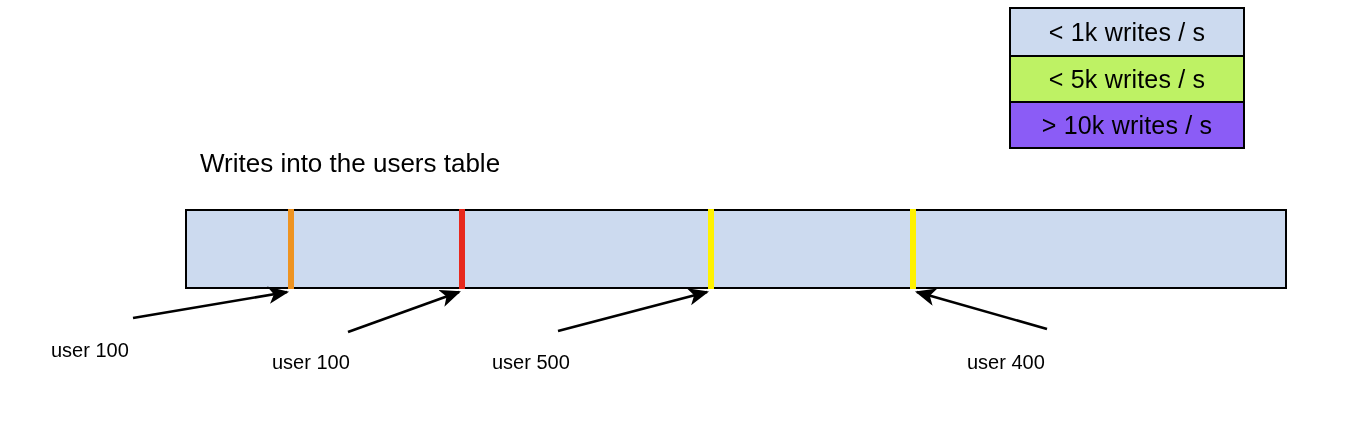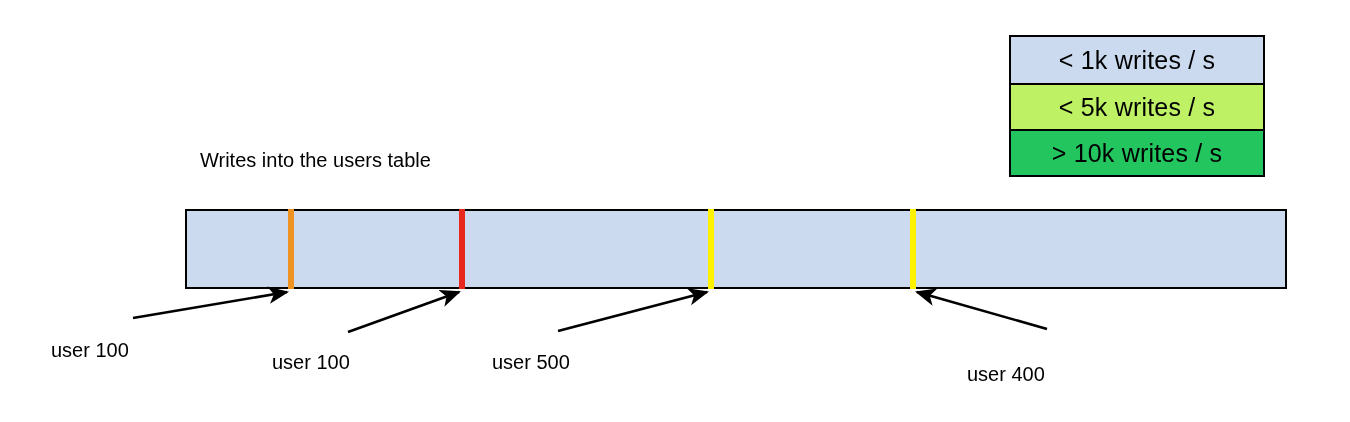--- a/index.html
+++ b/index.html
@@ -15,24 +15,23 @@
     font-family: "Liberation Sans", sans-serif;
     color: #000000;
     -webkit-font-smoothing: antialiased;
   }
 
   
   .legend {
     position: absolute;
     left: 1009px;
     top: 7px;
-    width: 256px;
+    width: 236px;
     border: 2px solid #000000;
     box-sizing: border-box;
-    margin-top: 28px;
   }
   .legend-row {
     height: 46px;
     box-sizing: border-box;
     display: flex;
     align-items: center;
     justify-content: center;
     font-size: 25px;
     line-height: 1;
     letter-spacing: 0.2px;
@@ -41,21 +40,21 @@
   }
   .legend-row + .legend-row {
     border-top: 2px solid #000000;
   }
 
   
   .chart-title {
     position: absolute;
     left: 200px;
     top: 150px;
-    font-size: 20px;
+    font-size: 26px;
     line-height: 1;
     white-space: nowrap;
     color: #000000;
   }
 
   
   .bar-wrap {
     position: absolute;
     left: 185px;
     top: 209px;
@@ -97,21 +96,21 @@
 </head>
 <body>
 
 <div class="legend">
   <div class="legend-row" style="background:#ccdaef;">
     <span>&lt; 1k writes / s</span>
   </div>
   <div class="legend-row" style="background:#bef264;">
     <span>&lt; 5k writes / s</span>
   </div>
-  <div class="legend-row" style="background:#22c55e;">
+  <div class="legend-row" style="background:#8b5cf6;">
     <span>&gt; 10k writes / s</span>
   </div>
 </div>
 
 <div class="chart-title">Writes into the users table</div>
 
 <div class="bar-wrap">
   <div class="bar" style="background:#ccdaef;"></div>
   <div class="bar-marker" style="left:103px;  background:#ee9321;"></div>
   <div class="bar-marker" style="left:274px;  background:#e8281c;"></div>
@@ -127,13 +126,13 @@
   </defs>
   <line x1="133" y1="318" x2="287" y2="292" stroke="#000000" stroke-width="2.6" marker-end="url(#arrowhead)"></line>
   <line x1="348" y1="332" x2="459" y2="292" stroke="#000000" stroke-width="2.6" marker-end="url(#arrowhead)"></line>
   <line x1="558" y1="331" x2="707" y2="292" stroke="#000000" stroke-width="2.6" marker-end="url(#arrowhead)"></line>
   <line x1="1047" y1="329" x2="917" y2="292" stroke="#000000" stroke-width="2.6" marker-end="url(#arrowhead)"></line>
 </svg>
 
 <div class="annot-label" style="left:51px;  top:340px;">user 100</div>
 <div class="annot-label" style="left:272px; top:352px;">user 100</div>
 <div class="annot-label" style="left:492px; top:352px;">user 500</div>
-<div class="annot-label" style="left:967px; top:364px;">user 400</div>
+<div class="annot-label" style="left:967px; top:352px;">user 400</div>
 
 </body></html>

